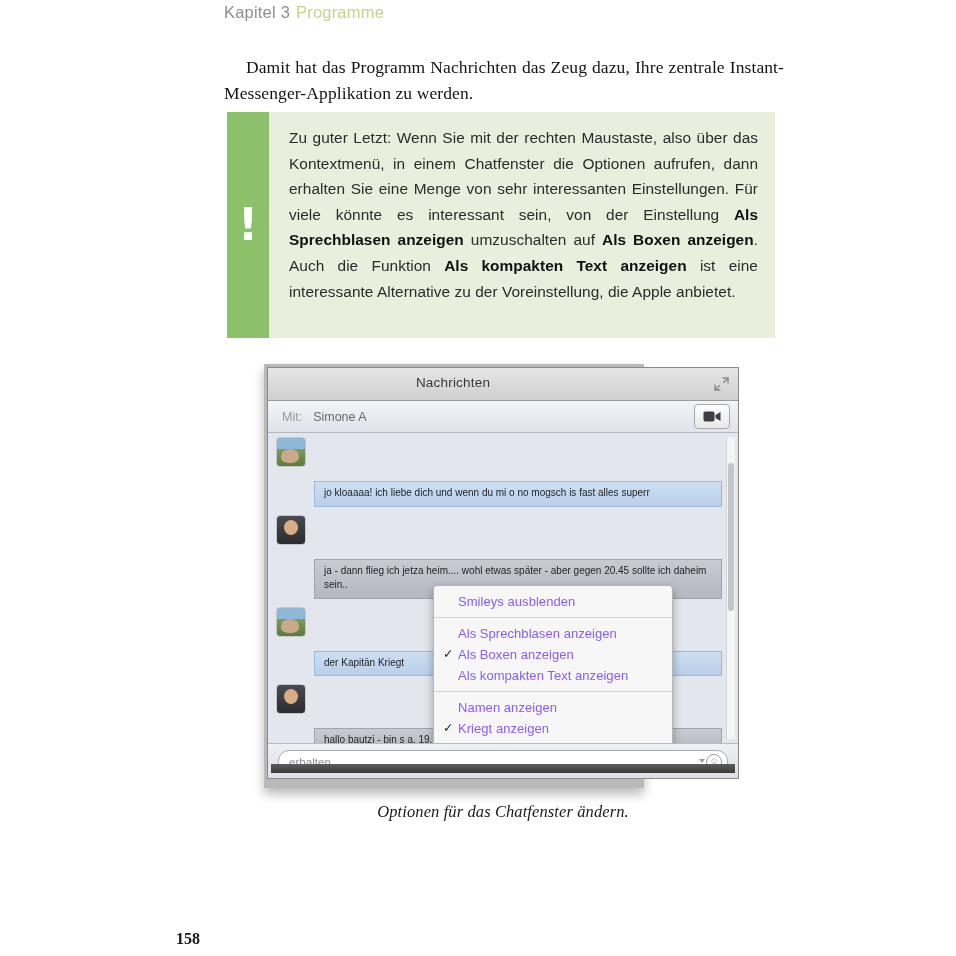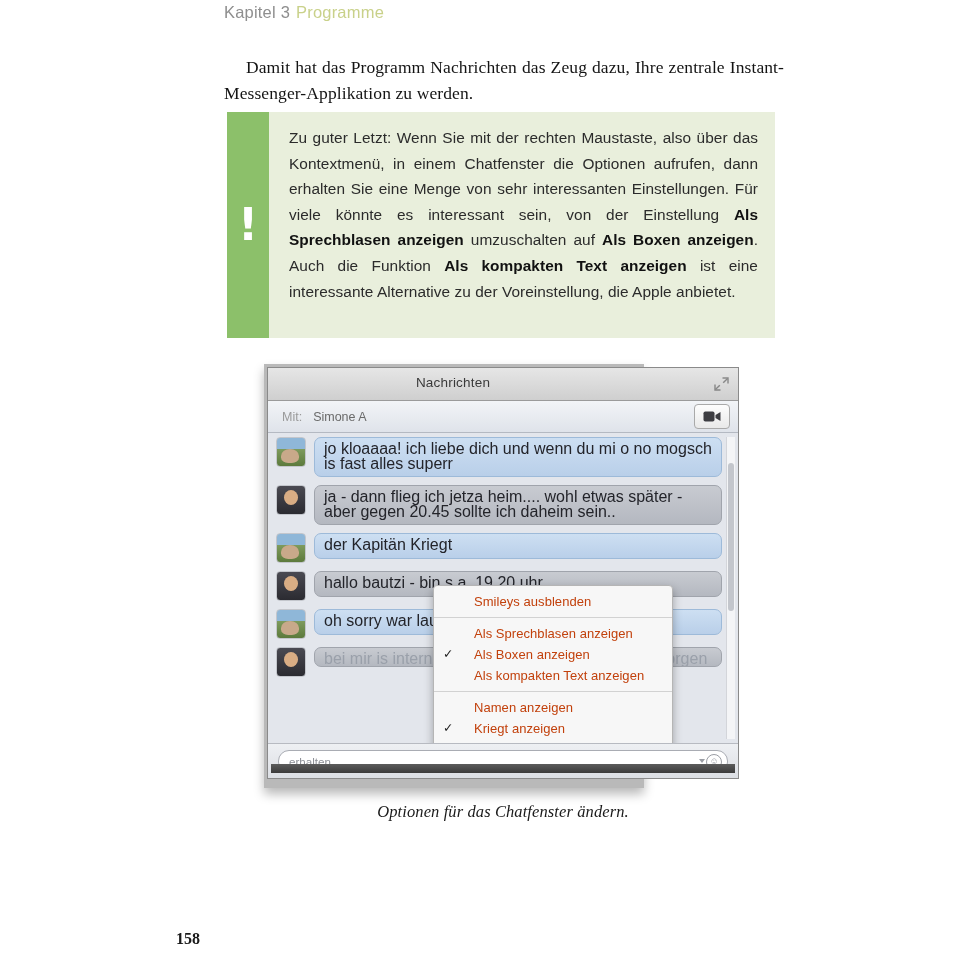--- a/index.html
+++ b/index.html
@@ -197,28 +197,29 @@
   .av-b::after {
     content: "";
     position: absolute;
     left: 7px; top: 4px;
     width: 14px; height: 15px;
     background: #d9ad84;
     border-radius: 50%;
   }
   .bubble {
     flex: 1 1 auto;
-    border-radius: 7px;
+    border-radius: 0;
     padding: 4px 9px 5px 9px;
-    font-size: 16px;
+    font-size: 10px;
     line-height: 14.5px;
     color: #23242a;
     border: 1px solid rgba(0,0,0,.16);
     box-sizing: border-box;
     min-height: 20px;
+    margin-top: 44px;
   }
   .bubble.blue {
     background: linear-gradient(#cddff2, #b9cfe9);
     border-color: #9dbad9;
   }
   .bubble.gray {
     background: linear-gradient(#c8cbd1, #b4b8c0);
     border-color: #a0a4ac;
   }
   .bubble.clipped { overflow: hidden; height: 17px; color: #9aa0aa; }
@@ -304,23 +305,23 @@
     width: 238px;
     background: #f7f7f7;
     border: 1px solid #b5b5b5;
     border-radius: 4px;
     box-shadow: 0 4px 10px rgba(0,0,0,.30);
     padding: 5px 0 5px 0;
     z-index: 30;
   }
   .ctx-item {
     font-size: 13px;
-    color: #c2410c;
+    color: #8b5cf6;
     line-height: 21px;
-    padding: 0 10px 0 40px;
+    padding: 0 10px 0 24px;
     position: relative;
     white-space: nowrap;
     letter-spacing: .05px;
   }
   .ctx-item.checked::before {
     content: "✓";
     position: absolute;
     left: 9px;
     font-size: 12.5px;
     color: #1b1b1b;

